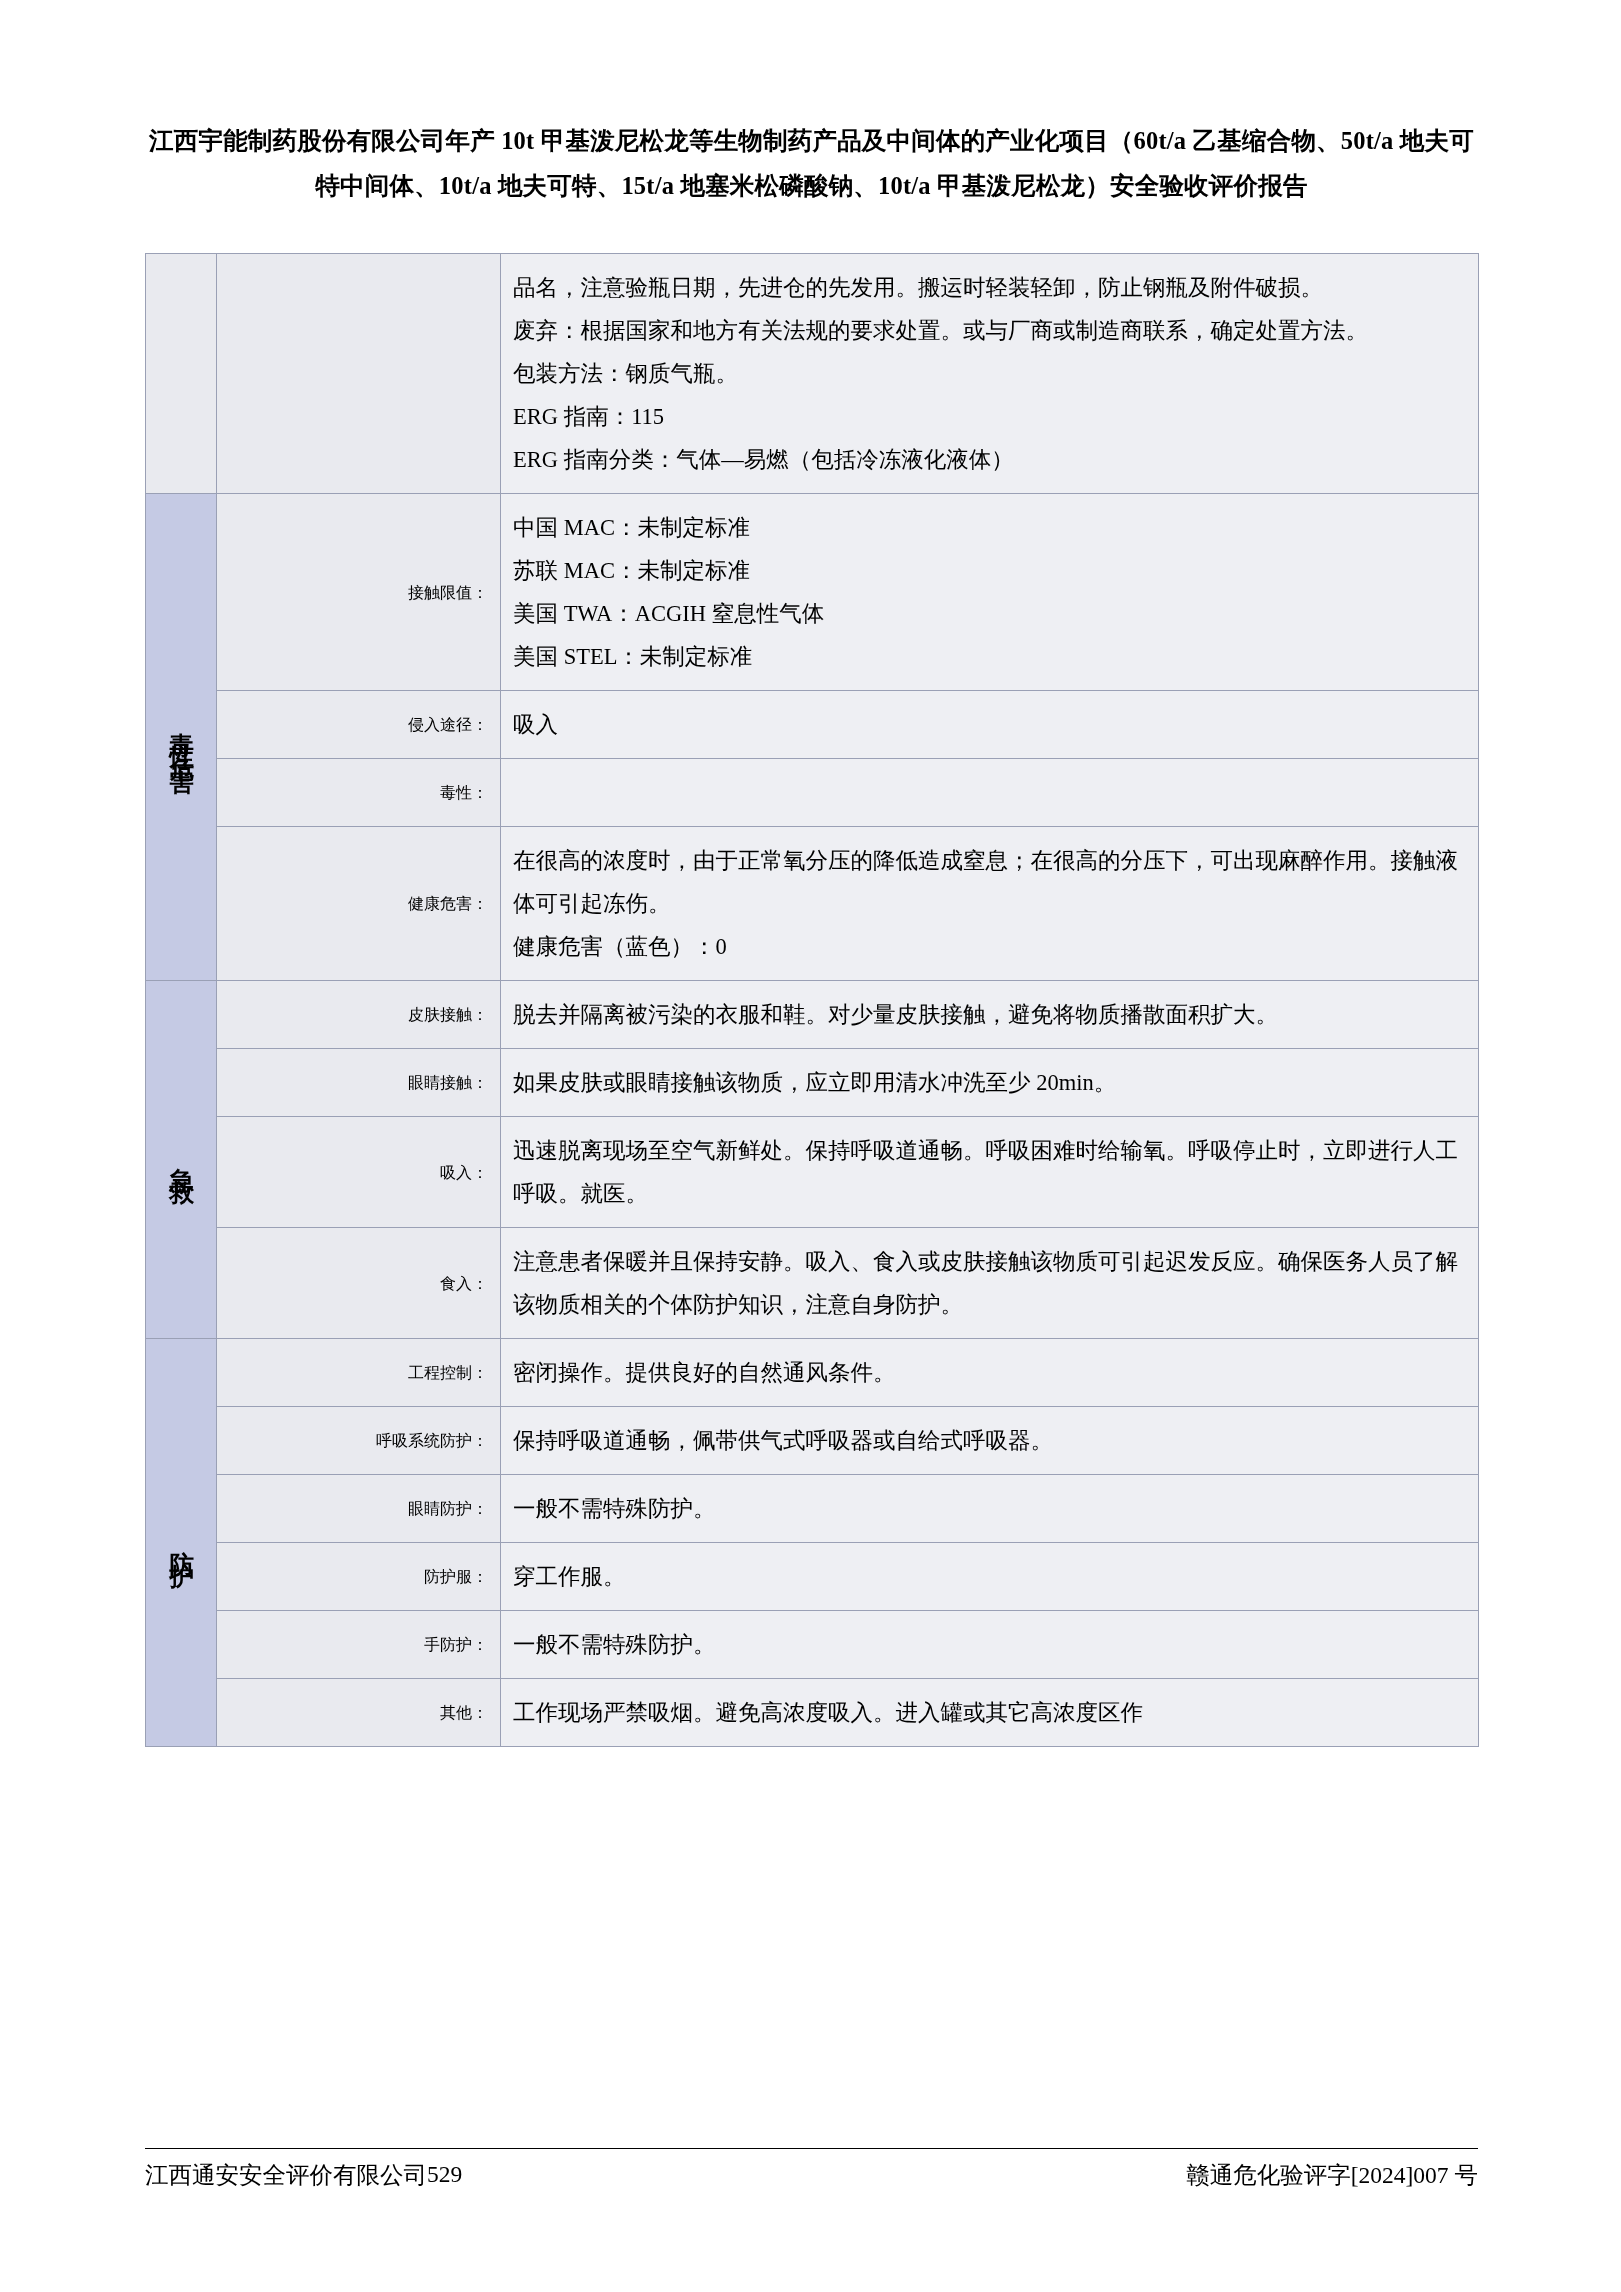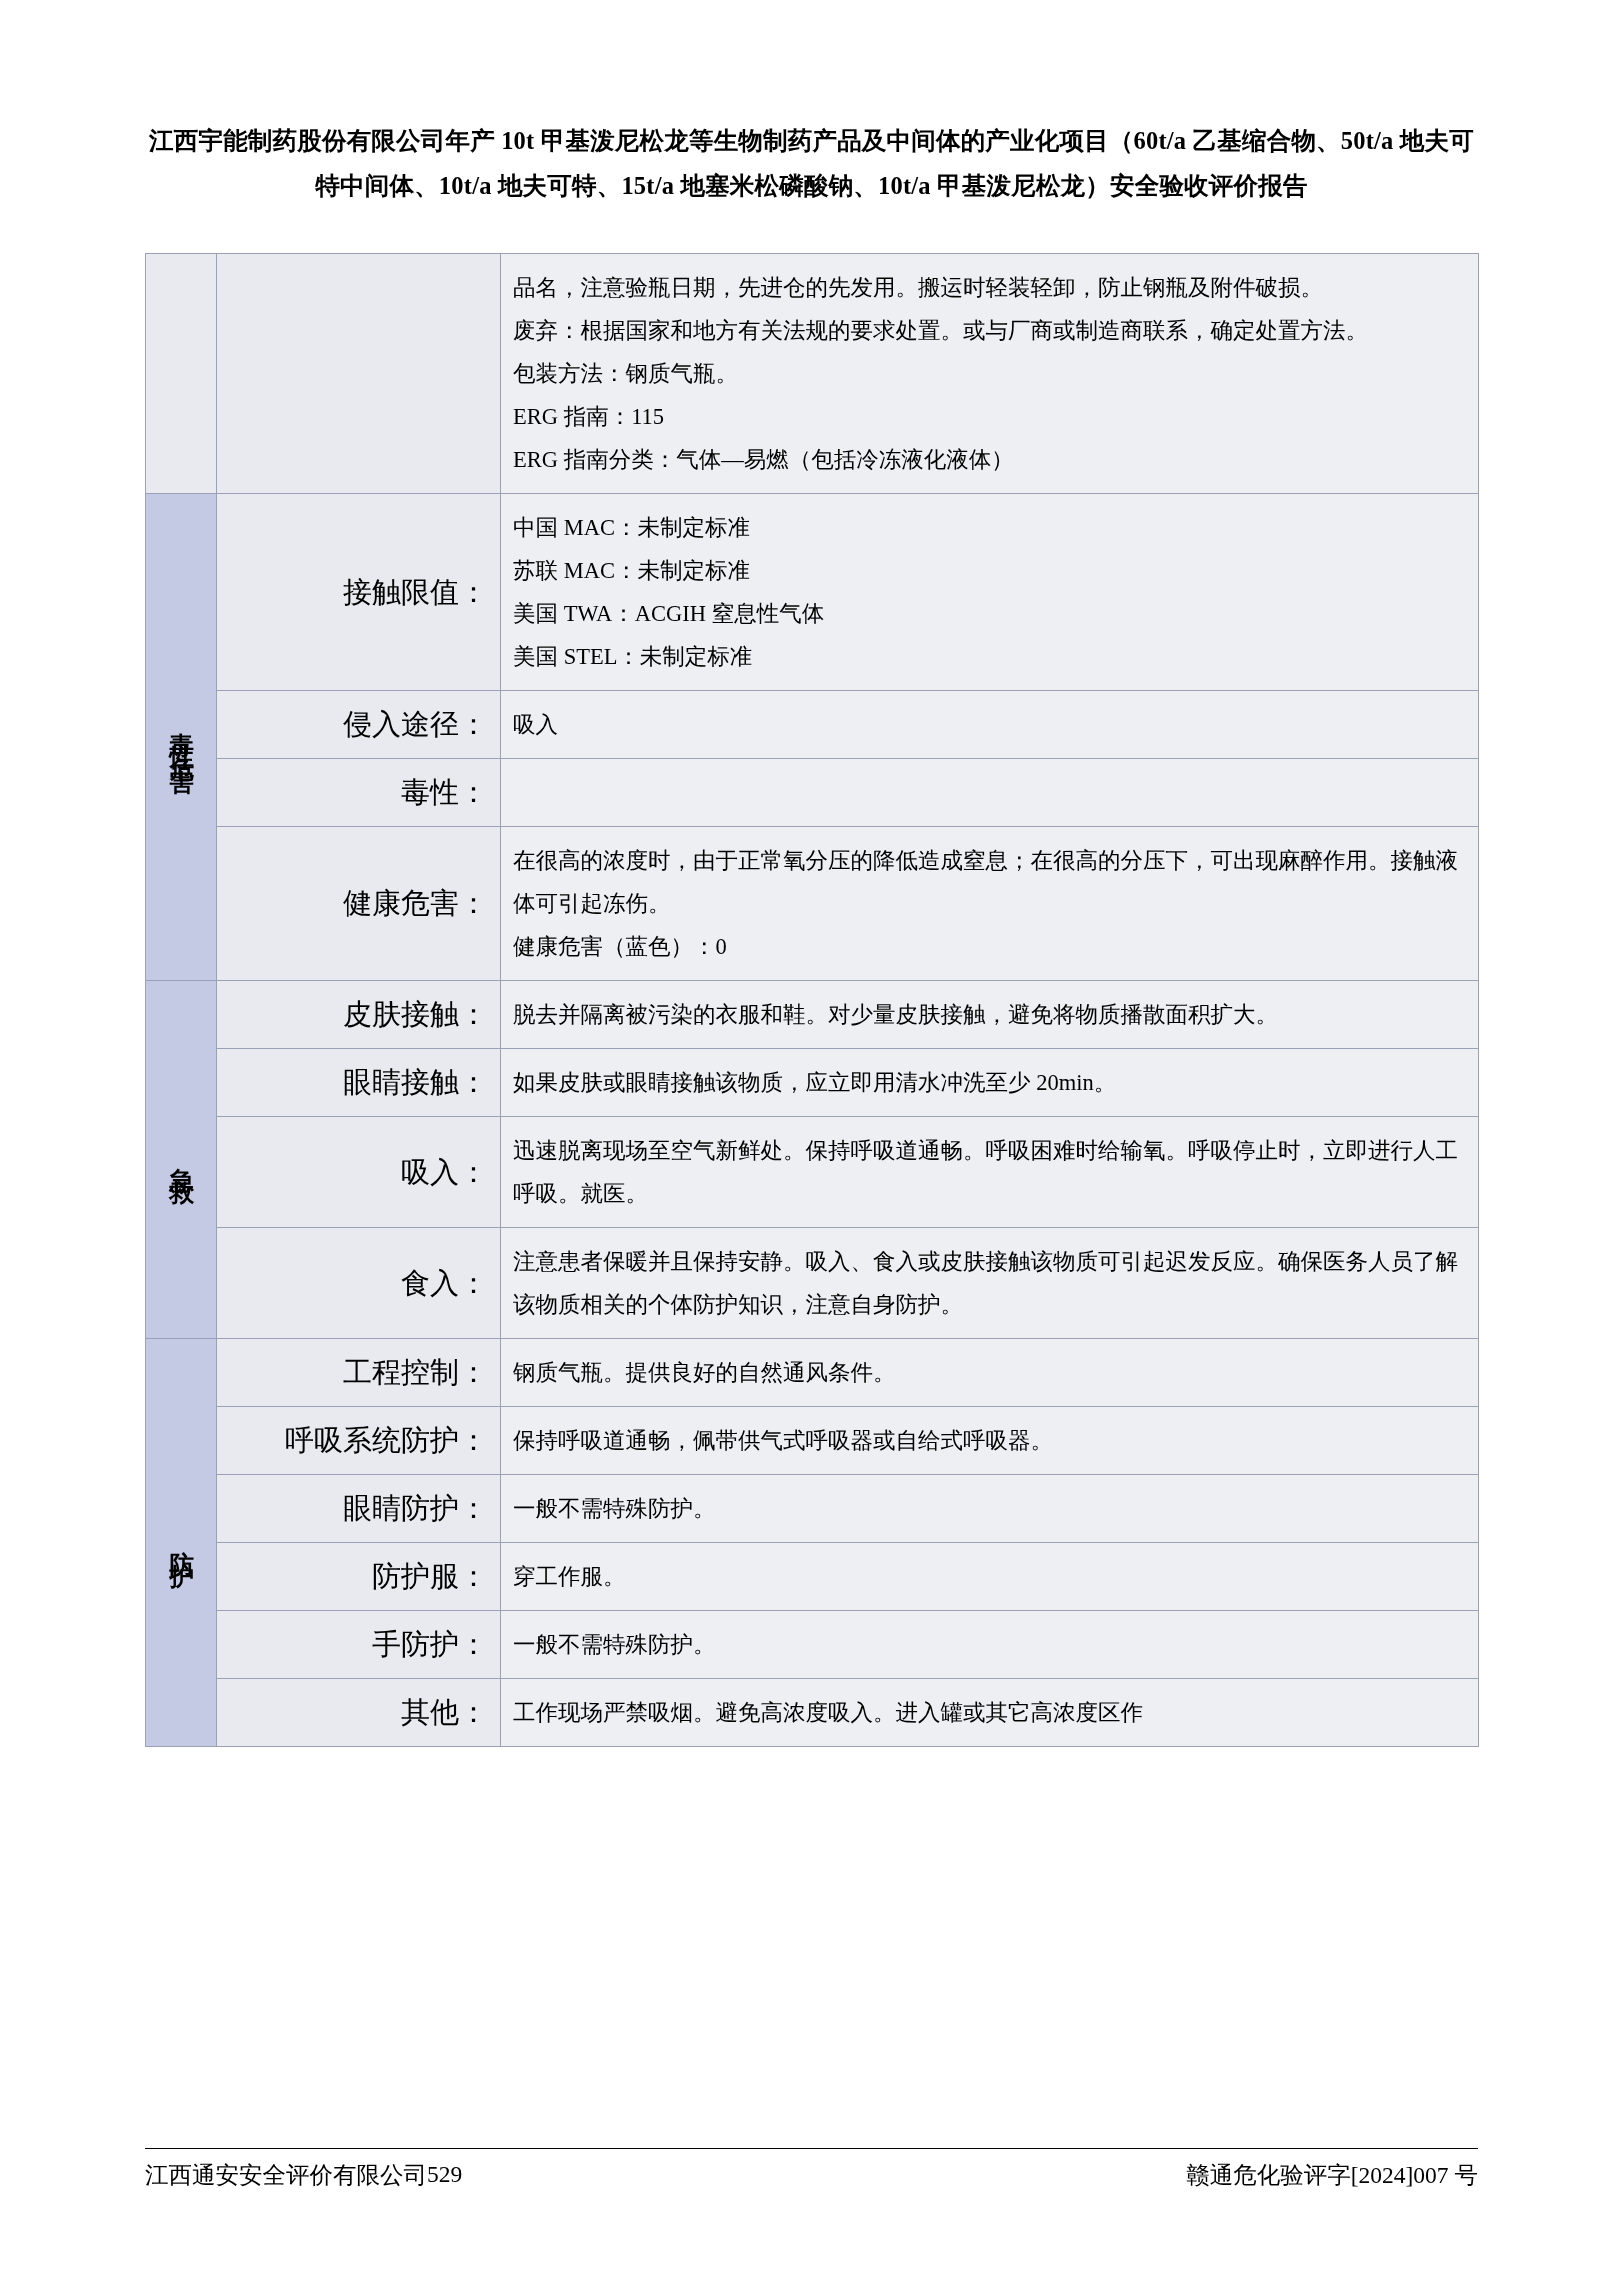--- a/index.html
+++ b/index.html
@@ -68,21 +68,21 @@
     writing-mode: vertical-rl;
     text-orientation: upright;
     margin: 0 auto;
     letter-spacing: 11.8px;
     line-height: 1;
   }
   td.lbl {
     background: #e9eaef;
     text-align: right;
     padding: 9.8px 9.8px 9.8px 5.9px;
-    font-size: 29px;
+    font-size: 16px;
     line-height: 39px;
   }
   td.val {
     background: #eeeff3;
     text-align: left;
     padding: 9.8px 13.7px 9.8px 9.8px;
     font-size: 22.5px;
     line-height: 43px;
   }
   td.val p {
@@ -193,21 +193,21 @@
           <p>注意患者保暖并且保持安静。吸入、食入或皮肤接触该物质可引起迟发反应。确保医务人员了解该物质相关的个体防护知识，注意自身防护。</p>
         </td>
       </tr>
 
       <tr>
         <td class="cat" rowspan="6">
           <span class="stack">防护</span>
         </td>
         <td class="lbl">工程控制：</td>
         <td class="val">
-          <p>钢质气瓶。提供良好的自然通风条件。</p>
+          <p>密闭操作。提供良好的自然通风条件。</p>
         </td>
       </tr>
       <tr>
         <td class="lbl">呼吸系统防护：</td>
         <td class="val">
           <p>保持呼吸道通畅，佩带供气式呼吸器或自给式呼吸器。</p>
         </td>
       </tr>
       <tr>
         <td class="lbl">眼睛防护：</td>

